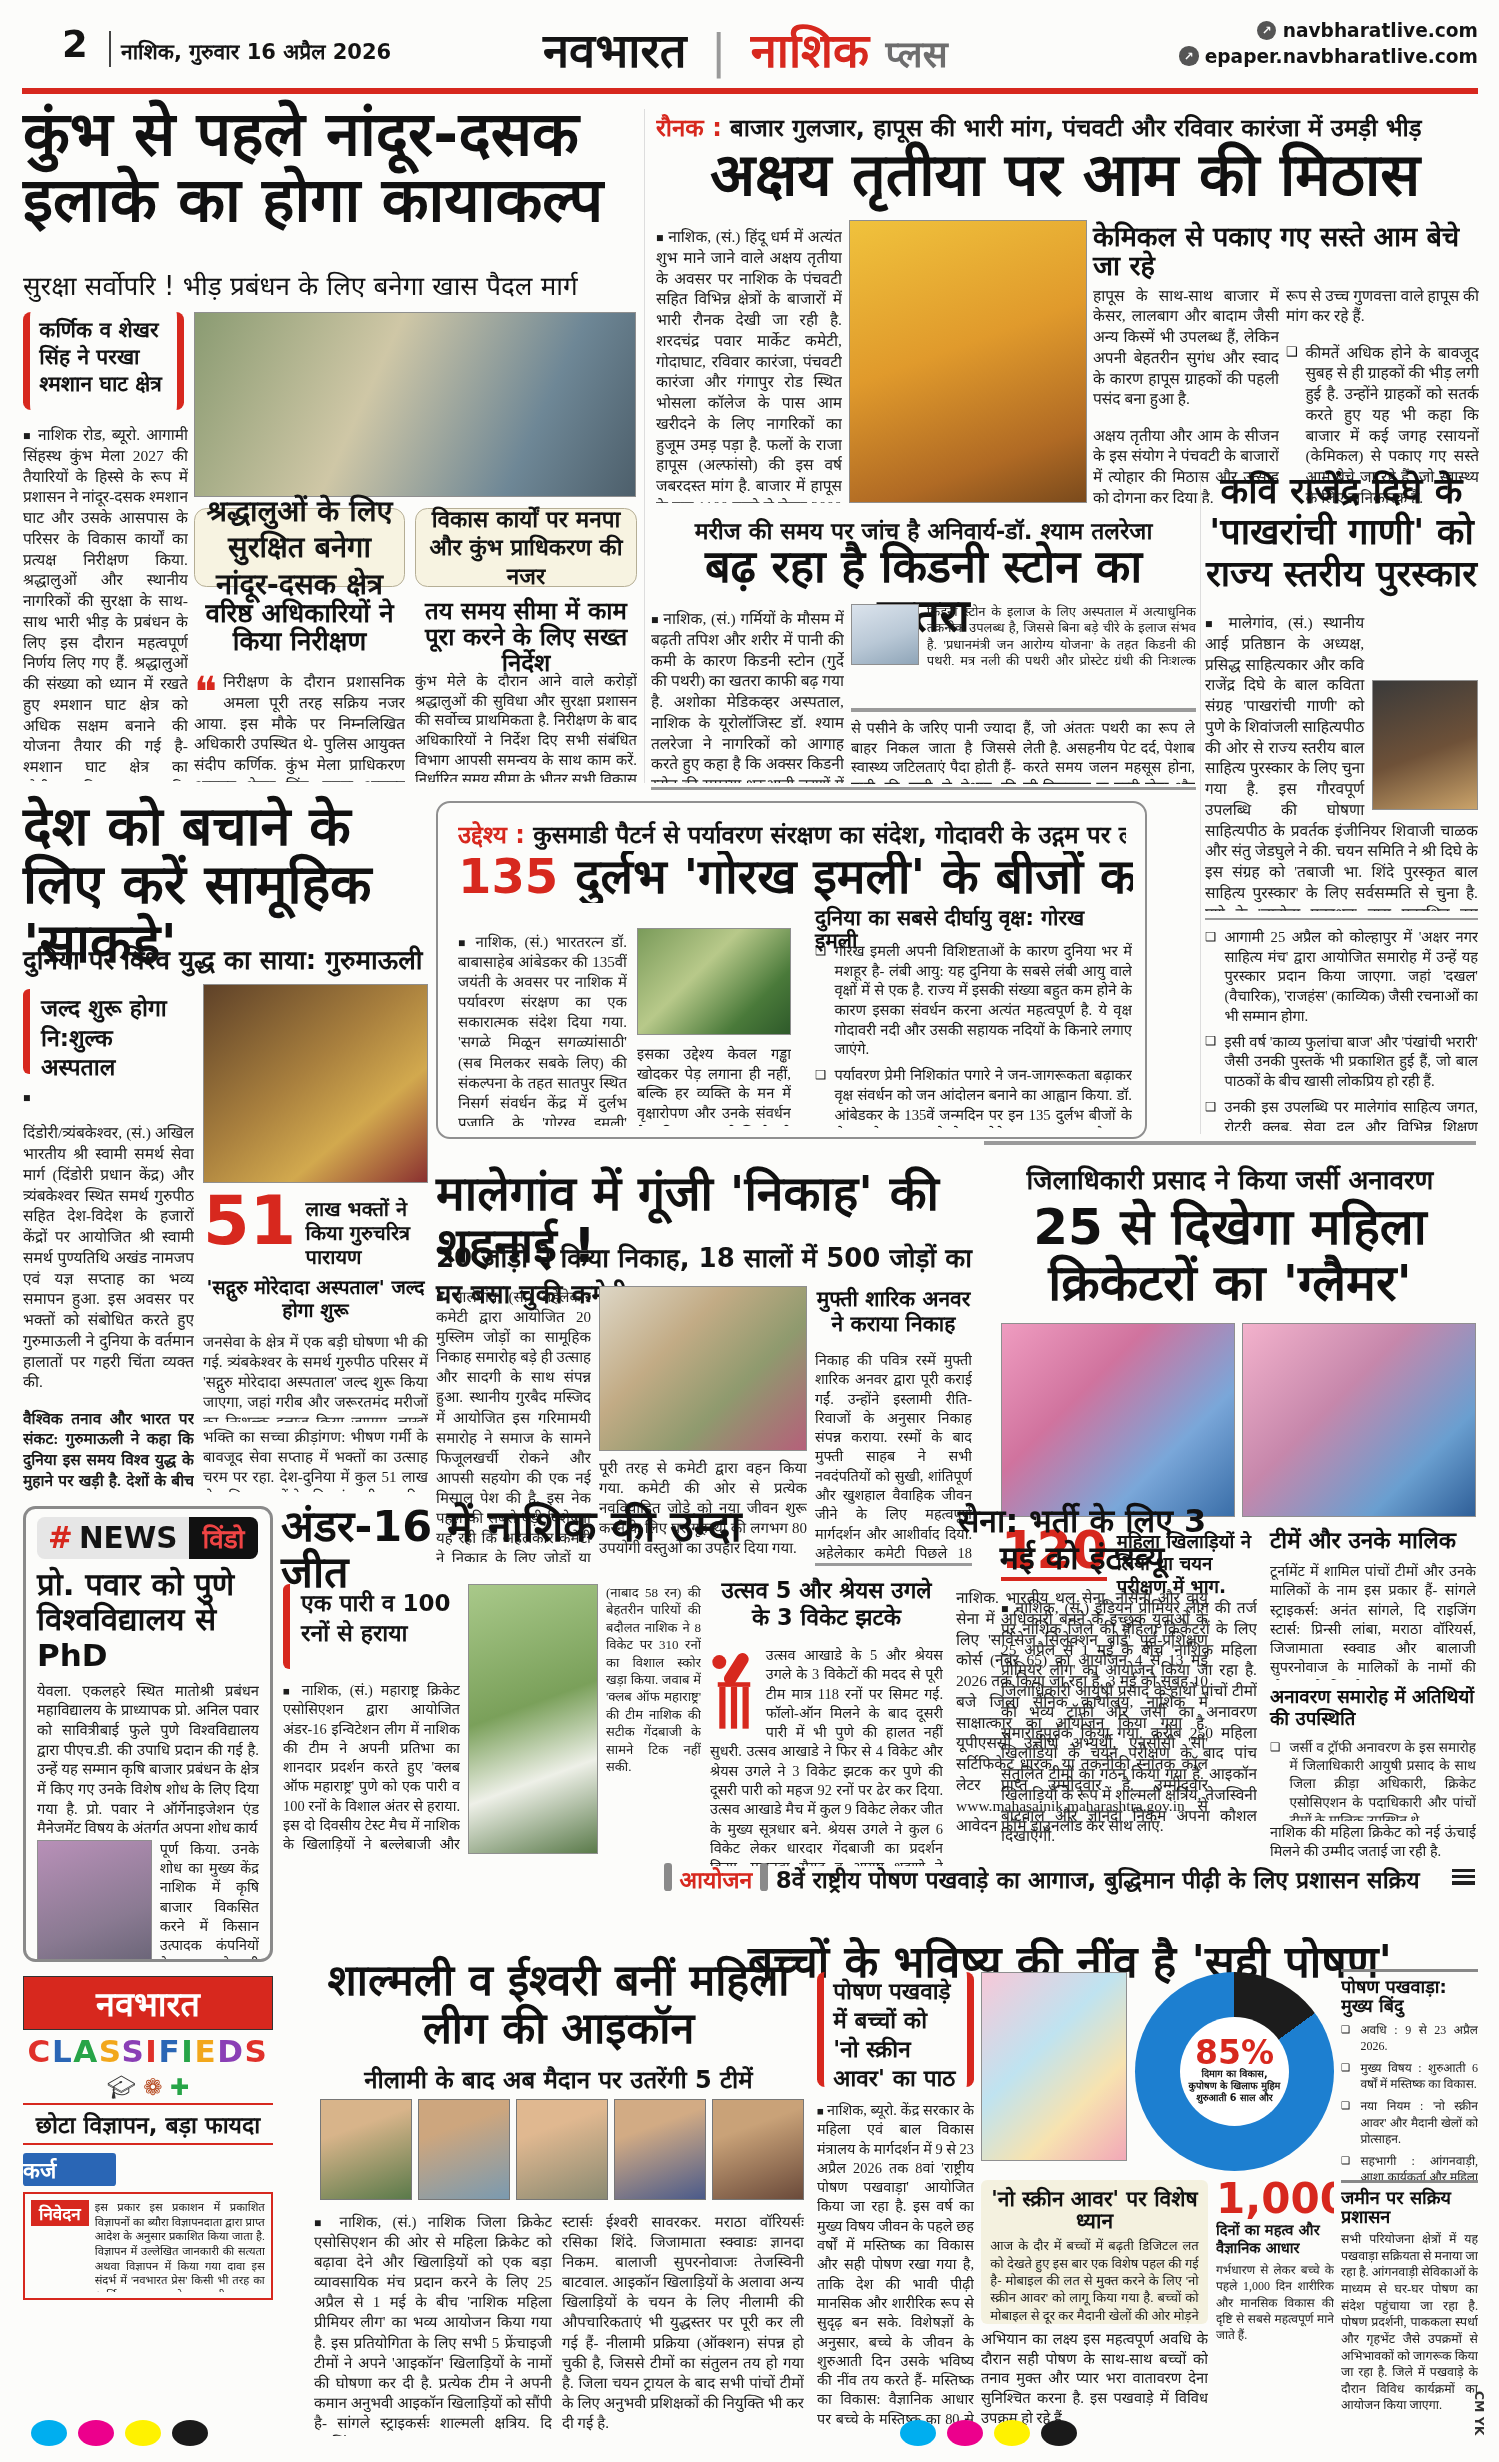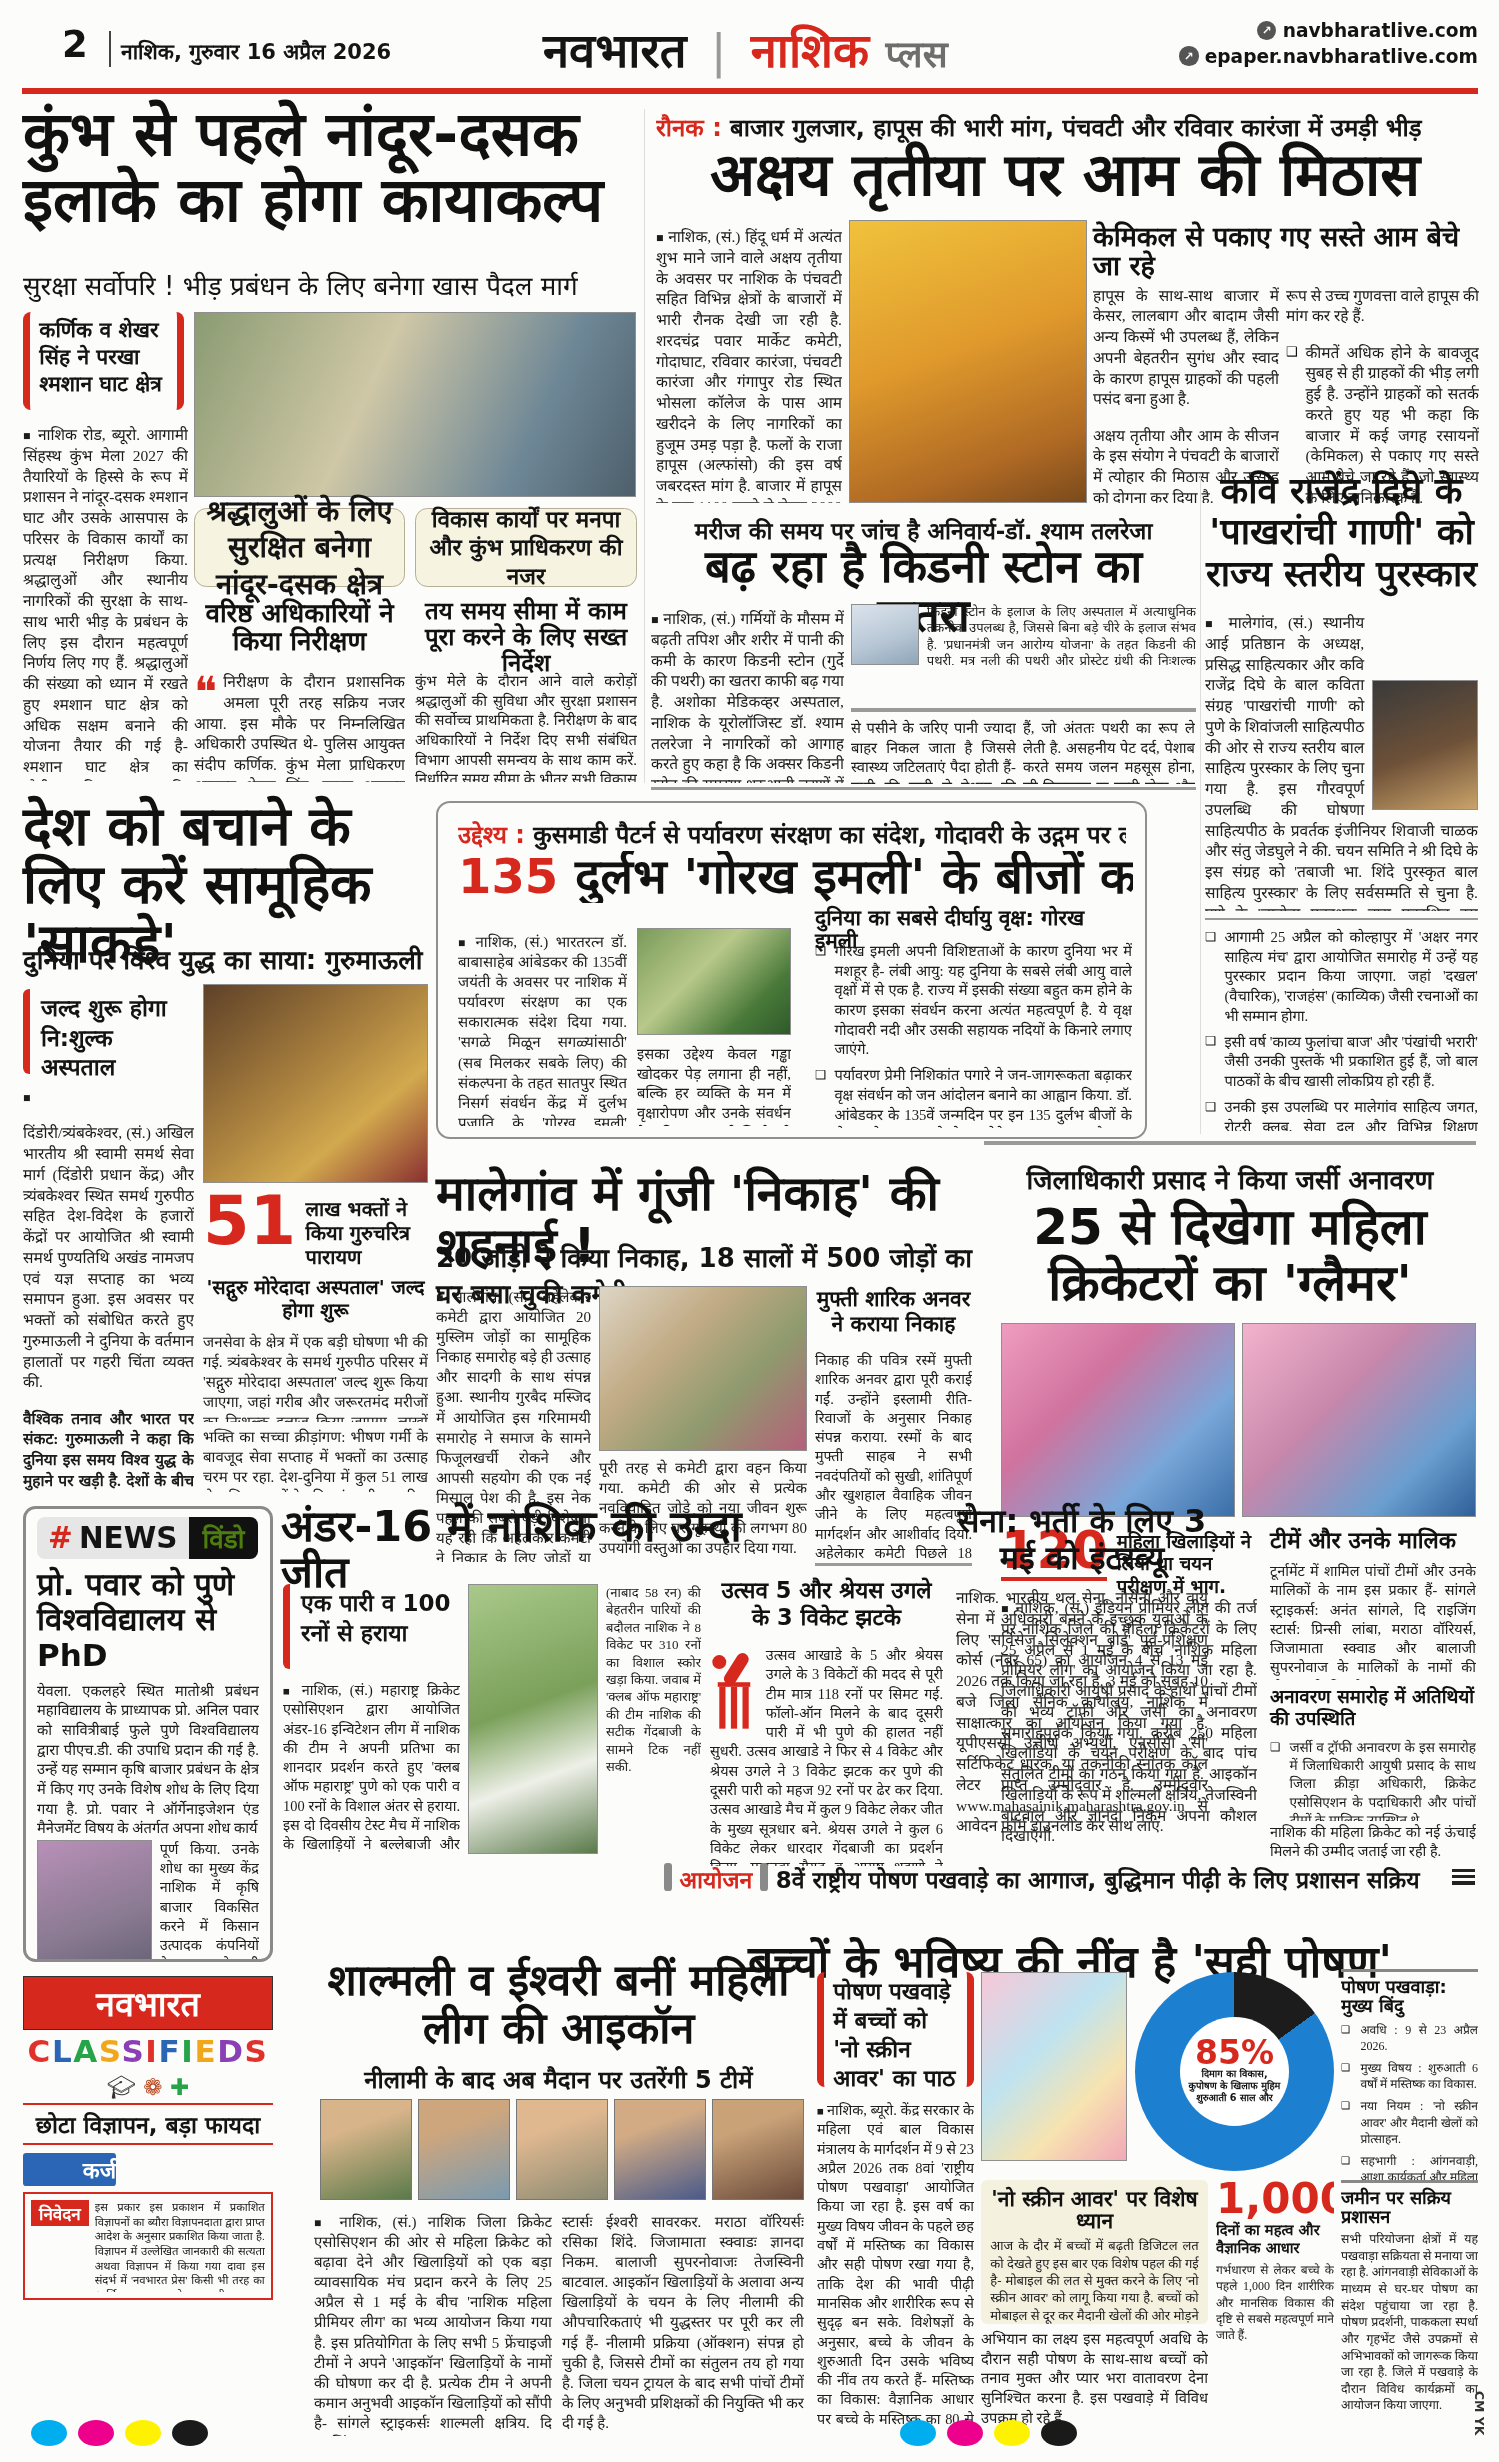--- a/index.html
+++ b/index.html
@@ -128,21 +128,21 @@
 <div class="ab hl ctr" style="left:203px;top:1276px;width:225px;font-size:19.4px;line-height:1.2">'सद्गुरु मोरेदादा अस्पताल' जल्द होगा शुरू</div>
 <div class="ab bd" style="left:203px;top:1332px;width:225px;height:90px;font-size:15px">जनसेवा के क्षेत्र में एक बड़ी घोषणा भी की गई. त्र्यंबकेश्वर के समर्थ गुरुपीठ परिसर में 'सद्गुरु मोरेदादा अस्पताल' जल्द शुरू किया जाएगा, जहां गरीब और जरूरतमंद मरीजों का निःशुल्क इलाज किया जाएगा. लाखों भक्तों ने इस दौरान दर्शन का लाभ लिया.</div>
 <div class="ab bd" style="left:203px;top:1427px;width:225px;height:65px;font-size:15px">भक्ति का सच्चा क्रीड़ांगण: भीषण गर्मी के बावजूद सेवा सप्ताह में भक्तों का उत्साह चरम पर रहा. देश-दुनिया में कुल 51 लाख से अधिक भक्तों ने पवित्र ग्रंथ 'श्री गुरुचरित्र' का पाठ किया. अकेले नाशिक जिले में पारायण करने वाले भक्तों की संख्या 1.5 लाख रही.</div>
 
 <div class="ab" style="left:23px;top:1506px;width:250px;height:456px;border:3.1px solid #8a8a8a;border-radius:12.4px;box-sizing:border-box;padding:7.8px 11px;overflow:hidden">
   <div style="display:flex;align-items:stretch;margin-bottom:7.8px">
     <div style="background:#e6e6e6;border-radius:7.8px 0 0 7.8px;padding:3.1px 11px;font-size:29.5px;font-weight:800;display:flex;align-items:center;gap:6.2px">
       <span style="color:#d7281e">#</span>
       <span>NEWS</span>
     </div>
-    <div style="background:#111;color:#4d7c0f;border-radius:0 7.8px 7.8px 0;padding:3.1px 14px;font-size:26px;font-weight:700;display:flex;align-items:center">विंडो</div>
+    <div style="background:#111;color:#ef4444;border-radius:0 7.8px 7.8px 0;padding:3.1px 14px;font-size:26px;font-weight:700;display:flex;align-items:center">विंडो</div>
   </div>
   <div class="hl" style="font-size:31px;line-height:1.15;margin-bottom:7.8px">प्रो. पवार को पुणे विश्वविद्यालय से PhD</div>
   <div class="bd" style="font-size:14.7px;height:152px">येवला. एकलहरे स्थित मातोश्री प्रबंधन महाविद्यालय के प्राध्यापक प्रो. अनिल पवार को सावित्रीबाई फुले पुणे विश्वविद्यालय द्वारा पीएच.डी. की उपाधि प्रदान की गई है. उन्हें यह सम्मान कृषि बाजार प्रबंधन के क्षेत्र में किए गए उनके विशेष शोध के लिए दिया गया है. प्रो. पवार ने ऑर्गेनाइजेशन एंड मैनेजमेंट विषय के अंतर्गत अपना शोध कार्य</div>
   <div style="display:flex;gap:7.8px;margin-top:6.2px">
     <div class="photo" style="width:115px;height:152px;flex:none;background:linear-gradient(160deg,#b890b8 0%,#8a7a92 55%,#5a5a6a 100%)"></div>
     <div class="bd" style="font-size:14.4px;height:152px">पूर्ण किया. उनके शोध का मुख्य केंद्र नाशिक में कृषि बाजार विकसित करने में किसान उत्पादक कंपनियों के समक्ष आने वाली चुनौतियों का अध्ययन रहा. इस शैक्षणिक उपलब्धि और शोध कार्य में उन्हें मातोश्री एमबीए कॉलेज के डॉ. योगेश गोसावी का बहुमूल्य मार्गदर्शन मिला.</div>
   </div>
 </div>
 
 <div class="ab" style="left:436px;top:801px;width:711px;height:338px;border:2.3px solid #8f8f8f;border-radius:14px;box-sizing:border-box"></div>
@@ -275,21 +275,21 @@
 
 <div class="ab" style="left:23px;top:1976px;width:250px;height:429px;overflow:hidden">
   <div style="background:#d7281e;color:#fff;font-size:34px;font-weight:800;text-align:center;padding:3.1px 0;border:1.6px solid #333">नवभारत</div>
   <div style="font-size:31px;font-weight:800;text-align:center;letter-spacing:1.6px;padding:3.1px 0"><span style="color: rgb(224, 49, 42);">C</span><span style="color: rgb(42, 102, 181);">L</span><span style="color: rgb(39, 164, 71);">A</span><span style="color: rgb(242, 167, 27);">S</span><span style="color: rgb(138, 63, 181);">S</span><span style="color: rgb(224, 49, 42);">I</span><span style="color: rgb(42, 102, 181);">F</span><span style="color: rgb(39, 164, 71);">I</span><span style="color: rgb(242, 167, 27);">E</span><span style="color: rgb(138, 63, 181);">D</span><span style="color: rgb(224, 49, 42);">S</span></div>
   <div class="ctr" style="font-size:23px;padding:1.6px 0">
     <span style="color:#333">🎓︎</span>
     <span style="color:#b5481e">❁</span>
     <span style="color:#27a447">✚</span>
   </div>
   <div class="ctr" style="font-size:23px;font-weight:800;border-top:2.3px solid #d7281e;border-bottom:2.3px solid #d7281e;padding:3.1px 0">छोटा विज्ञापन, बड़ा फायदा</div>
-  <div style="background:#2a66b5;color:#fff;font-size:22px;font-weight:700;text-align:right;width:93px;margin:7.8px 0 4.7px;padding:1.6px 0;border-radius:3.1px">कर्ज</div>
+  <div style="background:#2a66b5;color:#fff;font-size:22px;font-weight:700;text-align:left;width:93px;margin:7.8px 0 4.7px;padding:1.6px 0;border-radius:3.1px">कर्ज</div>
   <div style="border:2.3px solid #d7281e;margin-top:6.2px;padding:6.2px;position:relative">
     <span style="background:#d7281e;color:#fff;font-size:17px;font-weight:700;padding:1.6px 7.8px;float:left;margin:0 6.2px 1.6px 0">निवेदन</span>
     <span class="bd" style="font-size:11.3px;line-height:1.3;display:block;height:92px;overflow:hidden">इस प्रकार इस प्रकाशन में प्रकाशित विज्ञापनों का ब्यौरा विज्ञापनदाता द्वारा प्राप्त आदेश के अनुसार प्रकाशित किया जाता है. विज्ञापन में उल्लेखित जानकारी की सत्यता अथवा विज्ञापन में किया गया दावा इस संदर्भ में 'नवभारत प्रेस' किसी भी तरह का आर्थिक व्यवहार करते समय पूरी तरह खुद की जिम्मेदारी पर करें. विज्ञापन दाता द्वारा किया गया दावा गलत होने की स्थिती में 'नवभारत प्रेस' के मुद्रक प्रकाशक एवं मालिक जिम्मेदार नहीं रहेंगे.</span>
 
   </div>
 </div>
 
 <div class="ab" style="left:31px;top:2420px">
   <span class="dot" style="background:#00aeef"></span><span class="dot" style="background:#ec008c"></span><span class="dot" style="background:#fff200"></span><span class="dot" style="background:#1a1a1a"></span>
 </div>

